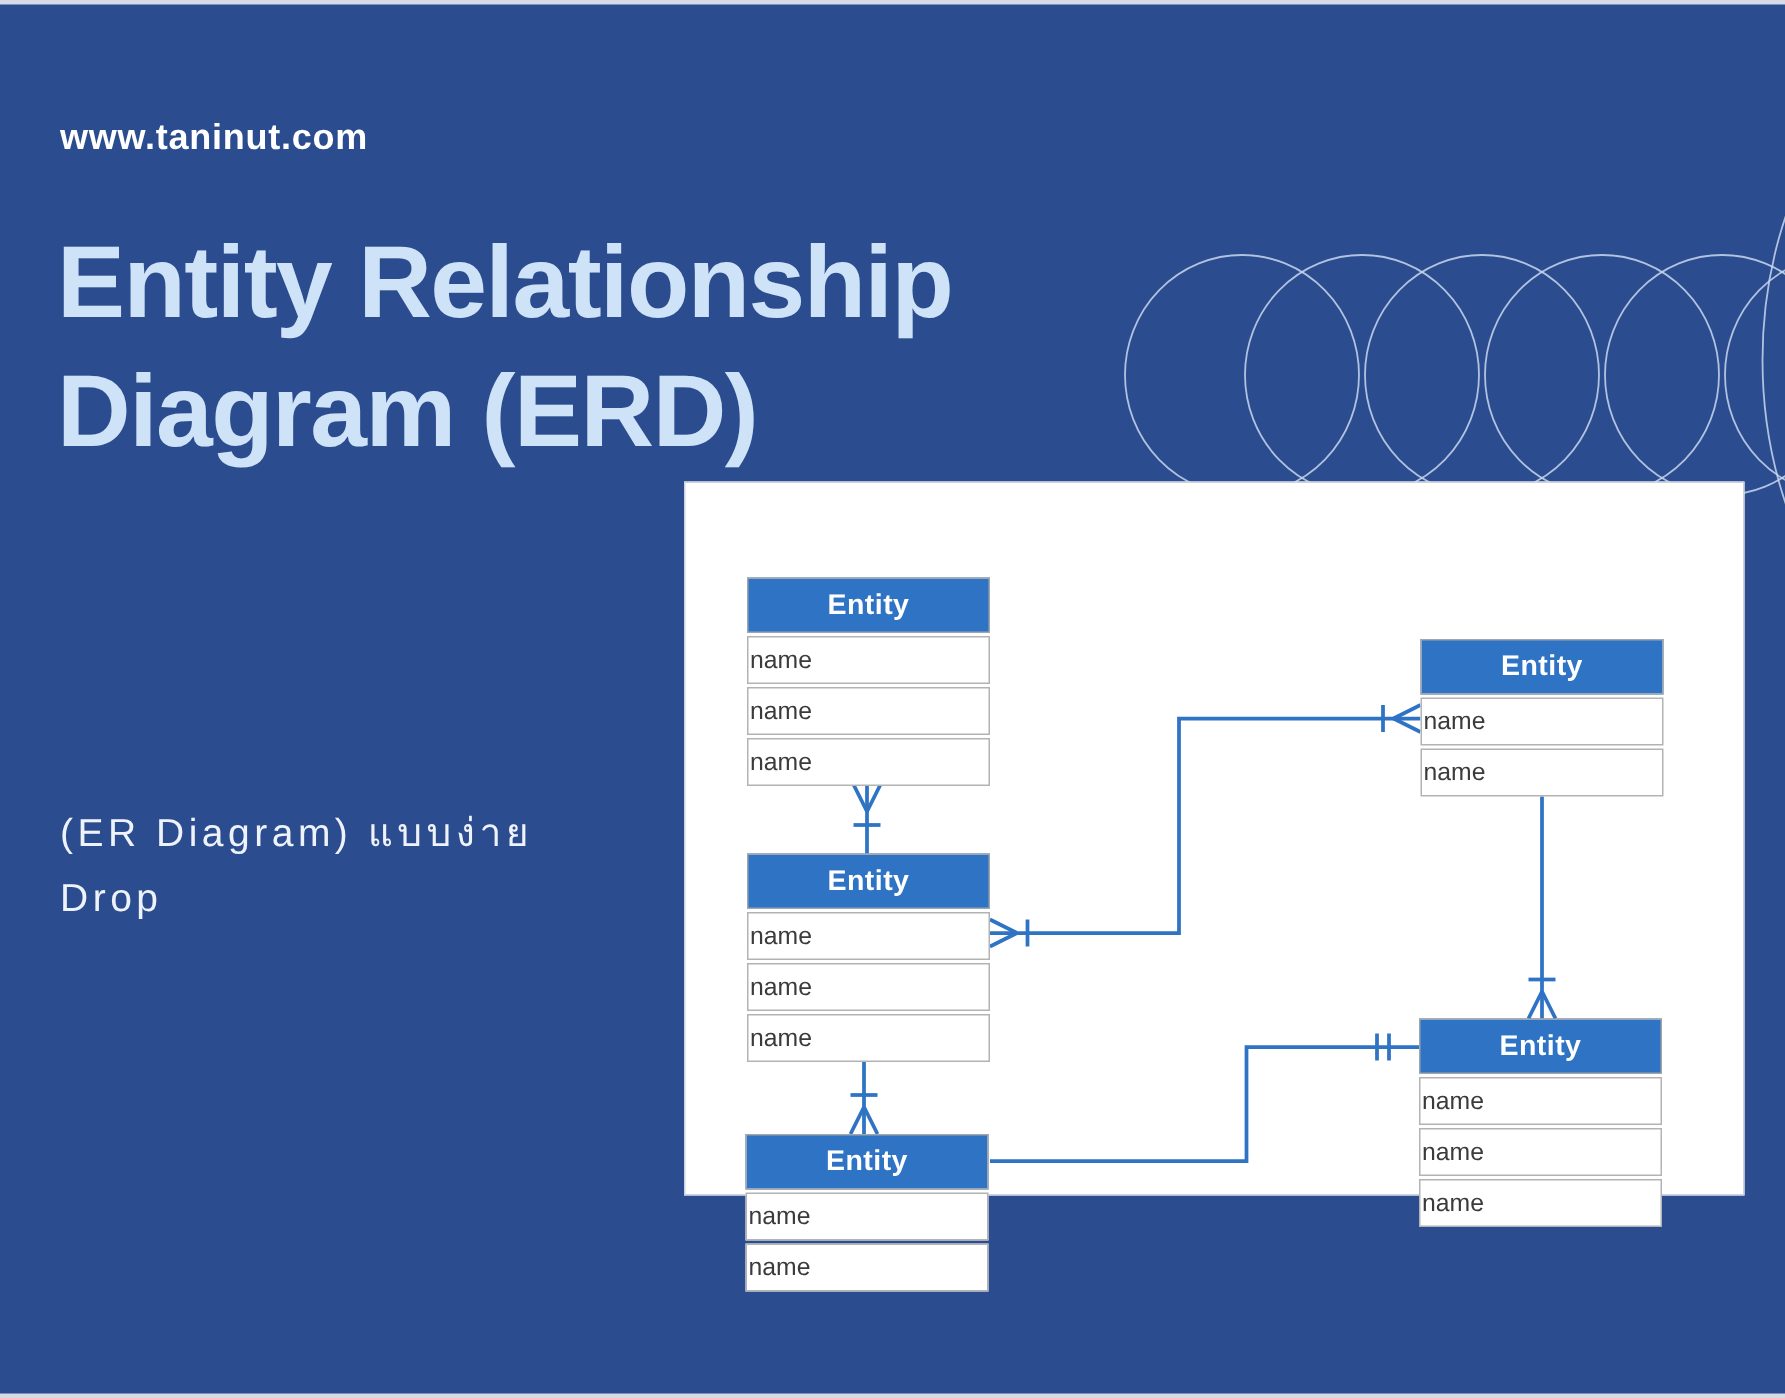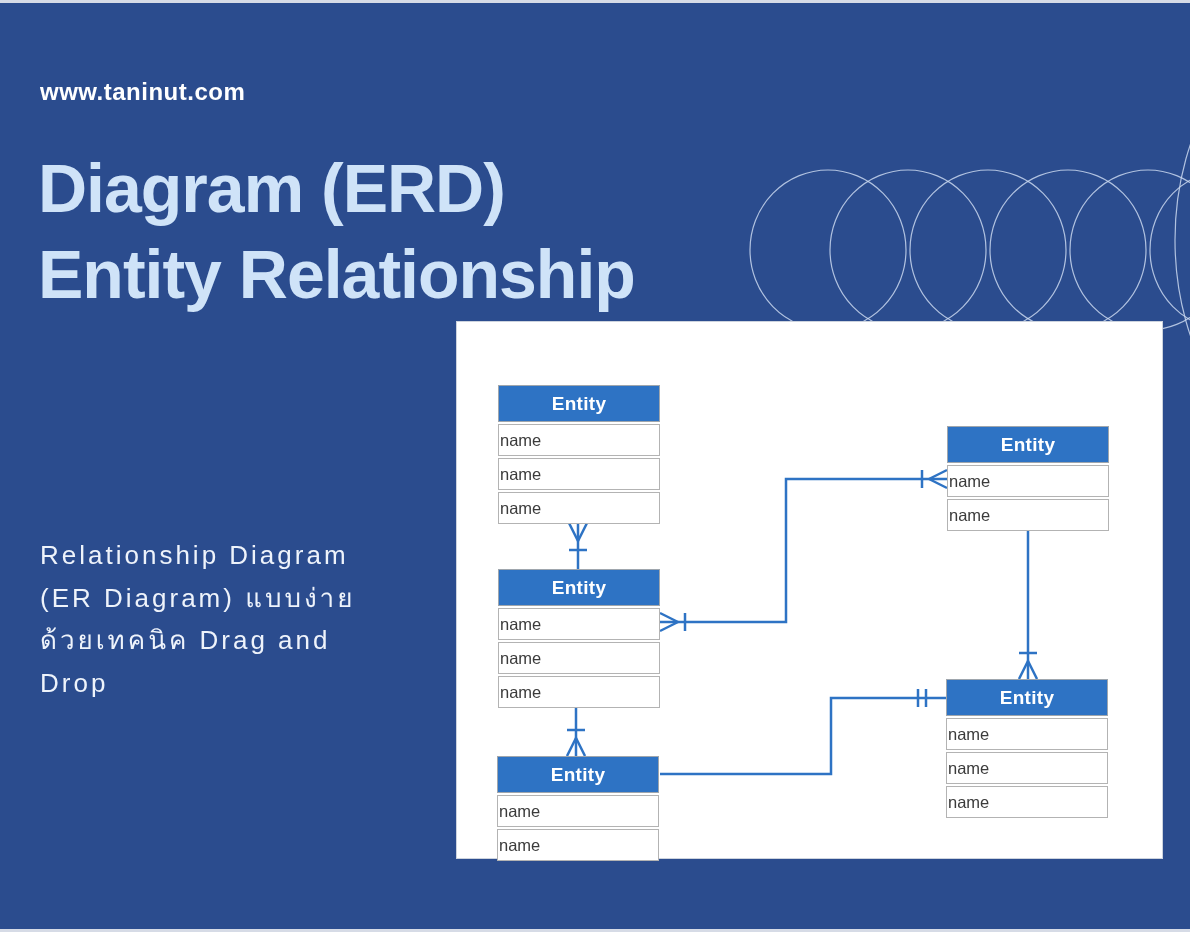--- a/index.html
+++ b/index.html
@@ -30,21 +30,21 @@
     line-height:1.26;letter-spacing:-1px;
   }
   .description{
     position:absolute;left:40px;top:534px;z-index:2;
     color:#eef3fb;font-size:26px;font-weight:300;
     line-height:42.5px;letter-spacing:3px;
   }
   .description .dline{display:block;}
   .panel{
     position:absolute;left:456px;top:321px;z-index:3;
-    width:707px;height:538px;
+    width:707px;height:476px;
     background:#ffffff;
     border:1px solid #ccd3de;
     box-sizing:border-box;
   }
   .connectors{
     position:absolute;left:0;top:0;z-index:1;
   }
   .entity{
     position:absolute;z-index:2;
     width:162px;
@@ -85,28 +85,26 @@
       <ellipse cx="1068" cy="250" rx="78" ry="80"></ellipse>
       <ellipse cx="1148" cy="250" rx="78" ry="80"></ellipse>
       <ellipse cx="1228" cy="250" rx="78" ry="80"></ellipse>
       <ellipse cx="1330" cy="240" rx="155" ry="220"></ellipse>
     </g>
   </svg>
 
   <div class="website">www.taninut.com</div>
 
   <h1 class="title">
+    <span class="dline" style="display:block;">Entity Relationship</span>
     <span class="dline" style="display:block;">Diagram (ERD)</span>
-    <span class="dline" style="display:block;">Entity Relationship</span>
   </h1>
 
   <div class="description">
-    <span class="dline">Relationship Diagram</span>
     <span class="dline">(ER Diagram) แบบง่าย</span>
-    <span class="dline">ด้วยเทคนิค Drag and</span>
     <span class="dline">Drop</span>
   </div>
 
   <div class="panel">
 
     <svg class="connectors" width="705" height="584" viewBox="0 0 705 584">
       <g fill="none" stroke="#2e73c4" stroke-width="2.5">
 
         <g>
           <line x1="121" y1="201" x2="121" y2="247"></line>

